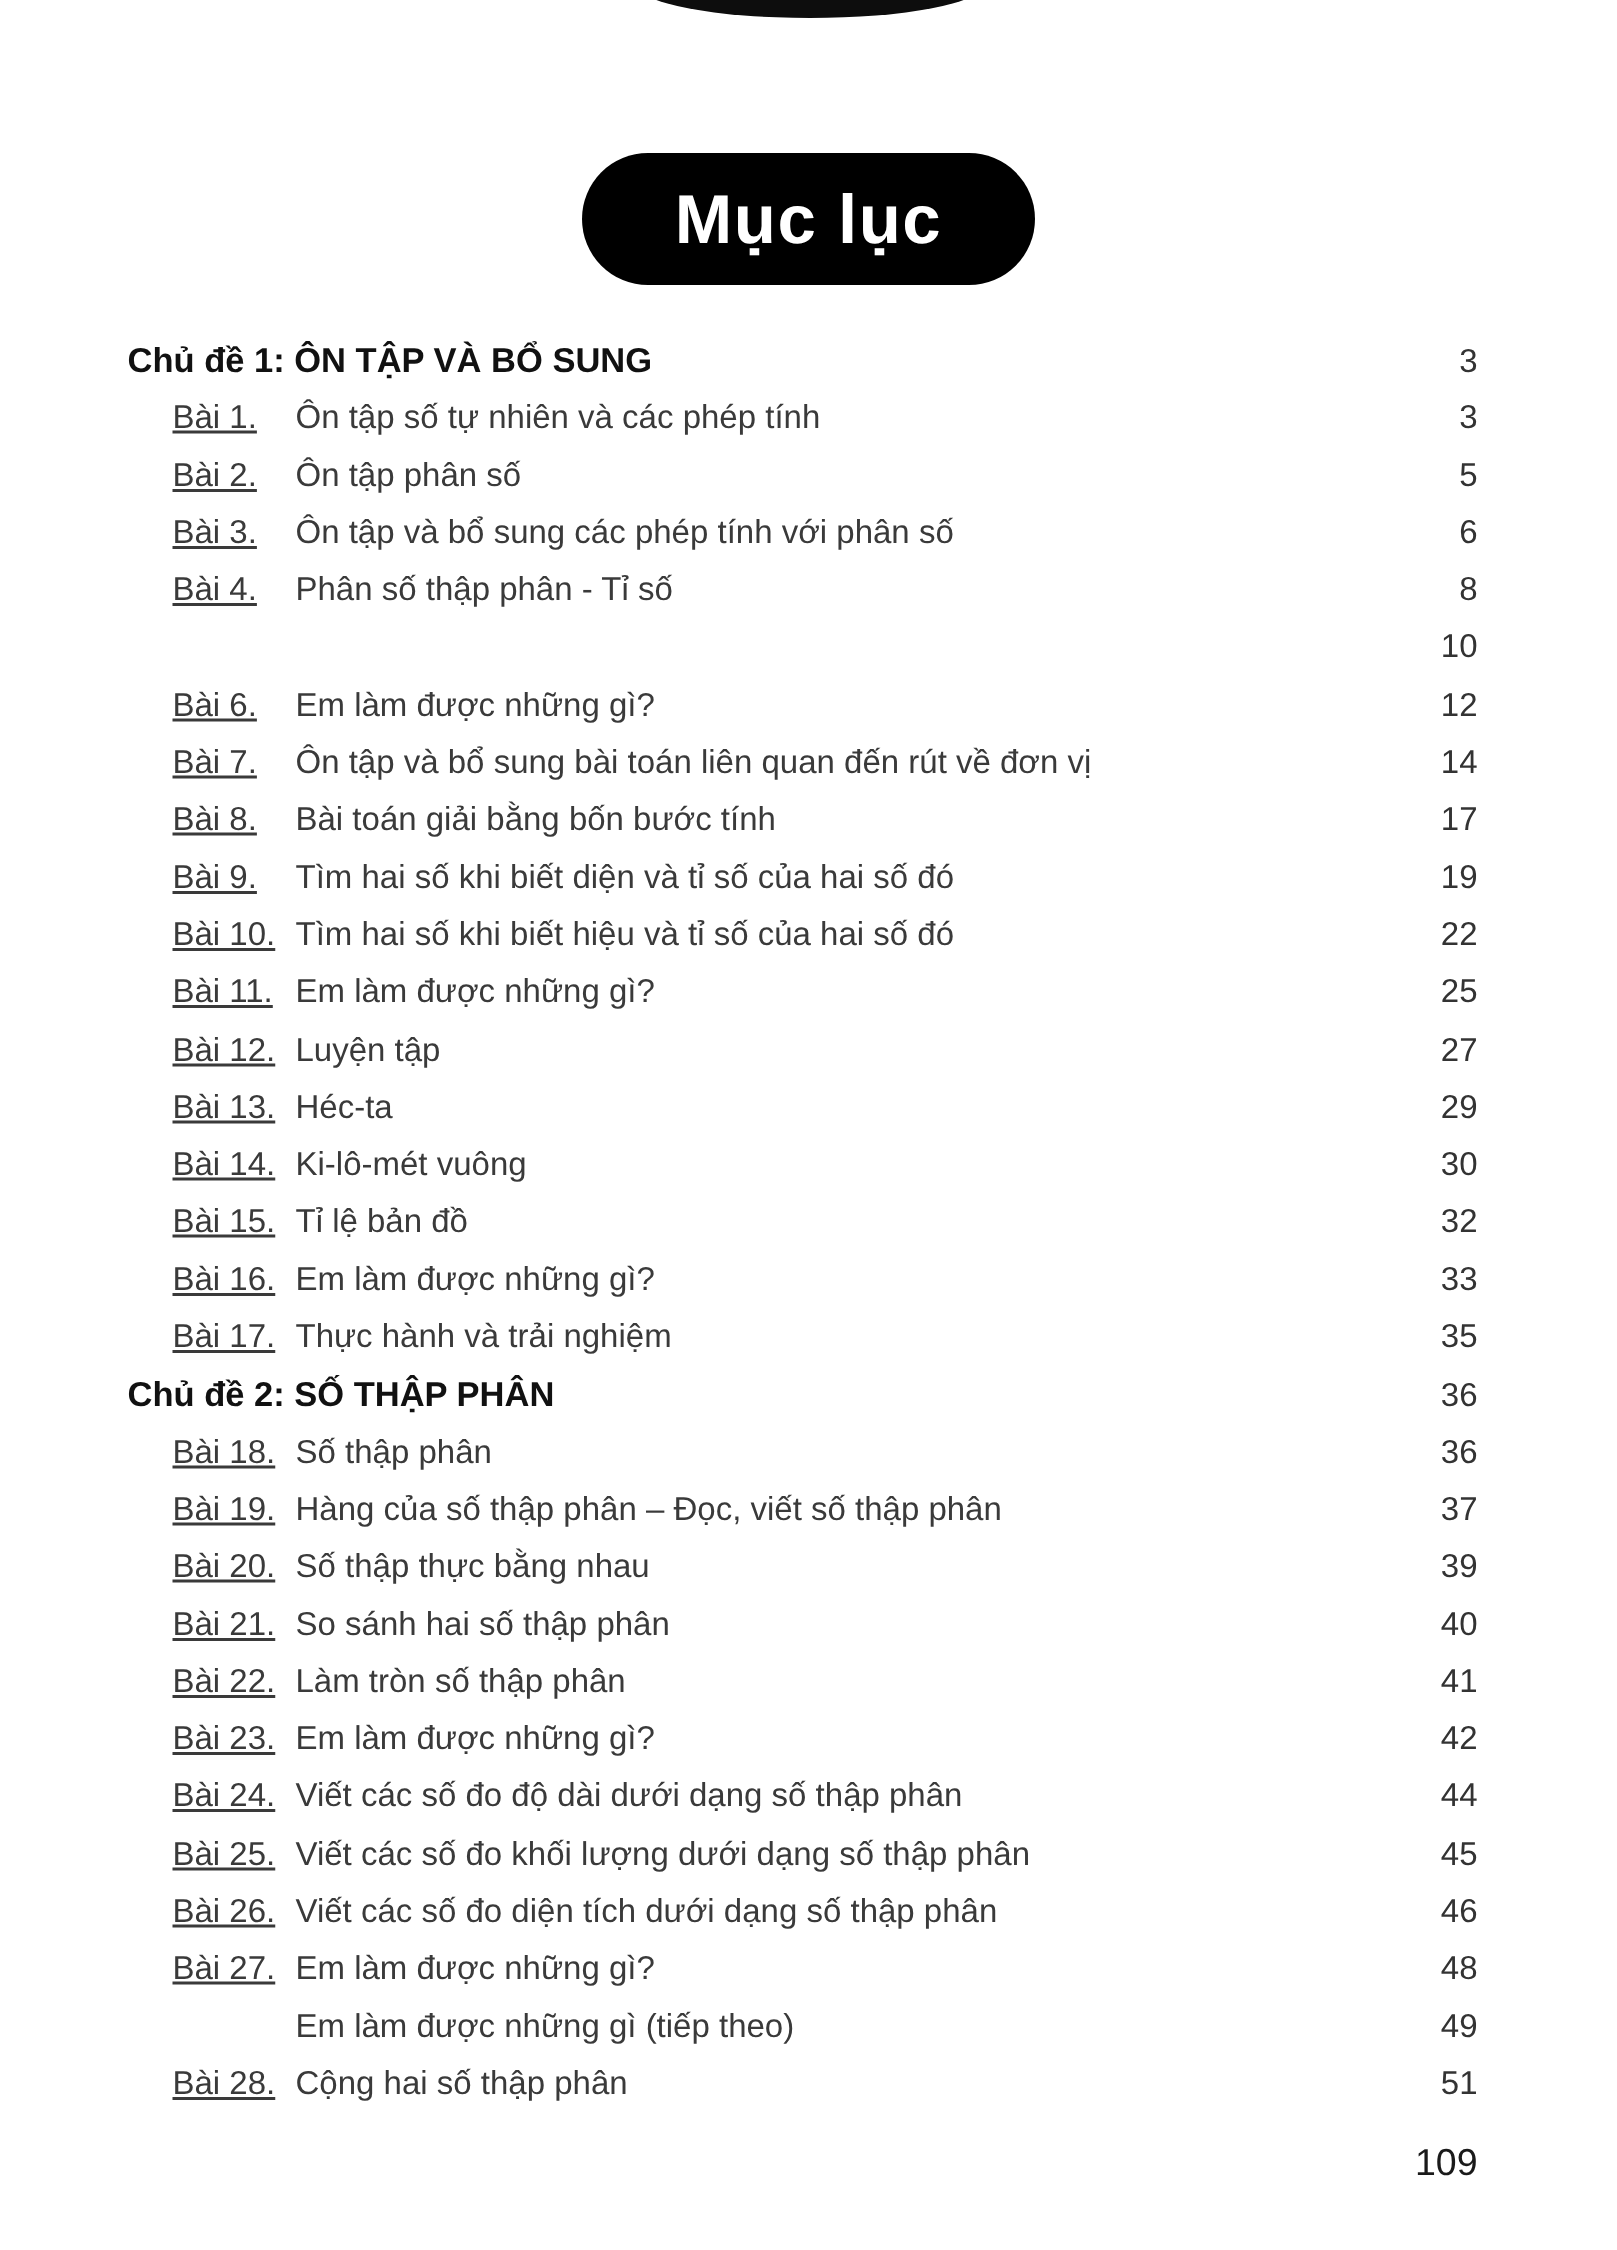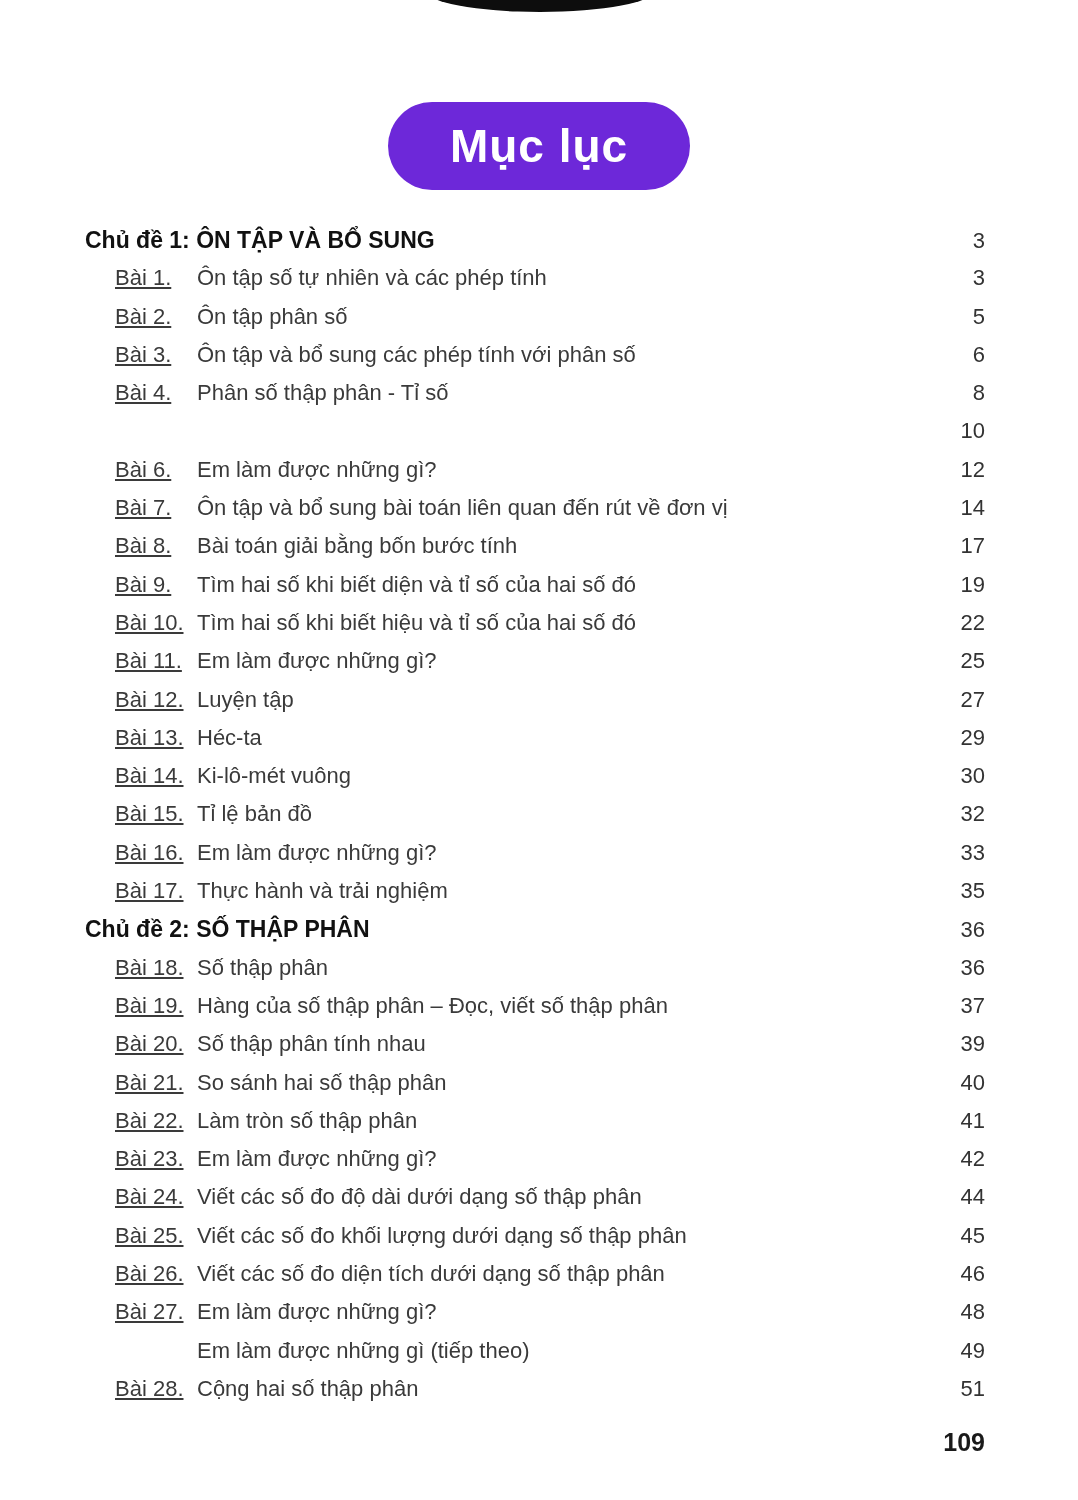--- a/index.html
+++ b/index.html
@@ -15,21 +15,21 @@
     position:absolute;
     top:-32px;left:425px;
     width:230px;height:44px;
     background:#0d0d0d;
     border-radius:50%;
   }
   .title-pill{
     position:absolute;
     top:102px;left:388px;
     width:302px;height:88px;
-    background:#6d28d9;
+    background:#000000;
     border-radius:46px;
     display:flex;align-items:center;justify-content:center;
   }
   .title-pill span{
     color:#ffffff;
     font-size:46px;
     font-weight:bold;
     letter-spacing:1px;
   }
   .toc{
@@ -71,21 +71,21 @@
     margin-right:93px;
     font-size:22px;
     font-weight:normal;
     color:#333;
   }
   .footer-page-number{
     position:absolute;
     top:1428px;
     right:93px;
     font-size:25px;
-    font-weight:bold;
+    font-weight:normal;
     color:#1a1a1a;
   }
 </style>
 </head>
 <body>
 
 <div class="page">
   <div class="top-sliver"></div>
 
   <div class="title-pill">
@@ -170,21 +170,21 @@
       </div>
       <div class="row entry-row">
         <span class="row-left"><span class="entry-label">Bài 18.</span><span>Số thập phân</span></span>
         <span class="row-page">36</span>
       </div>
       <div class="row entry-row">
         <span class="row-left"><span class="entry-label">Bài 19.</span><span>Hàng của số thập phân – Đọc, viết số thập phân</span></span>
         <span class="row-page">37</span>
       </div>
       <div class="row entry-row">
-        <span class="row-left"><span class="entry-label">Bài 20.</span><span>Số thập phân tính nhau</span></span>
+        <span class="row-left"><span class="entry-label">Bài 20.</span><span>Số thập thực bằng nhau</span></span>
         <span class="row-page">39</span>
       </div>
       <div class="row entry-row">
         <span class="row-left"><span class="entry-label">Bài 21.</span><span>So sánh hai số thập phân</span></span>
         <span class="row-page">40</span>
       </div>
       <div class="row entry-row">
         <span class="row-left"><span class="entry-label">Bài 22.</span><span>Làm tròn số thập phân</span></span>
         <span class="row-page">41</span>
       </div>

